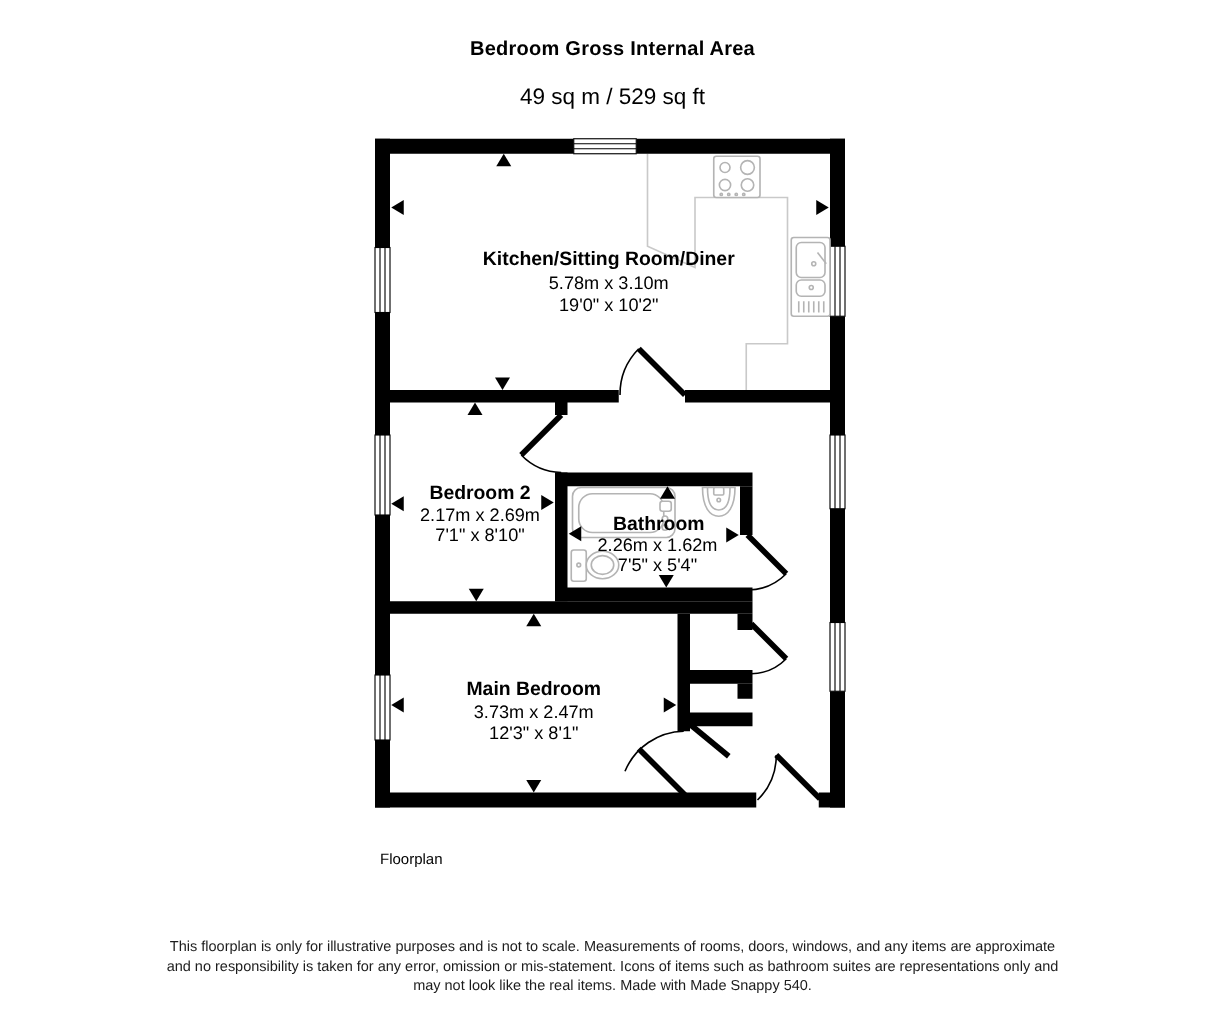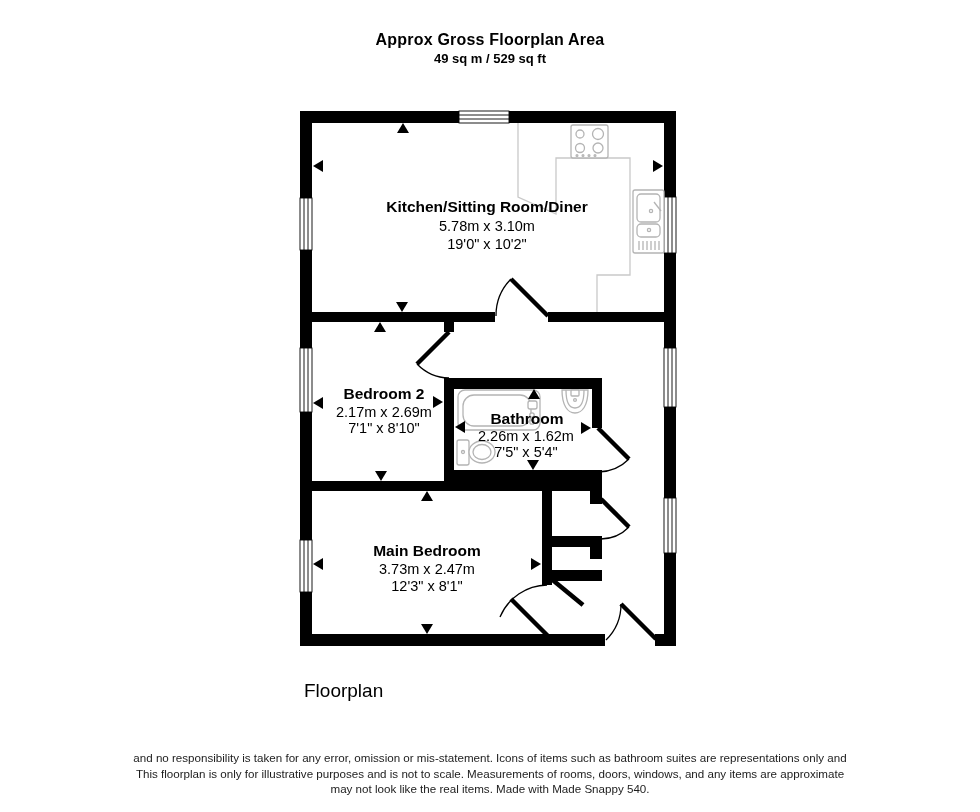--- a/index.html
+++ b/index.html
@@ -1,34 +1,34 @@
 <!DOCTYPE html>
 <html><head>
 <meta charset="utf-8">
 <style>
   html,body{margin:0;padding:0;background:#ffffff;}
   .page{position:relative;width:980px;height:812px;background:#ffffff;overflow:hidden;
         font-family:"Liberation Sans", sans-serif;color:#000;}
   .title-wrap{position:absolute;top:31px;left:0;right:0;text-align:center;}
   .title-line1{font-size:16px;font-weight:bold;letter-spacing:.2px;}
-  .title-line2{font-size:13px;font-weight:bold;margin-top:2px;}
-  .caption{position:absolute;left:304px;top:680px;font-size:19px;text-align:right;}
+  .title-line2{font-size:18px;font-weight:normal;margin-top:18px;}
+  .caption{position:absolute;left:304px;top:680px;font-size:12px;text-align:right;}
   .disclaimer{position:absolute;top:750px;left:0;right:0;text-align:center;
               font-size:11.6px;line-height:15.6px;color:#1c1c1c;}
   svg text{font-family:"Liberation Sans", sans-serif;}
   .room-name{font-size:15.5px;font-weight:bold;}
   .room-dim{font-size:14.5px;}
 </style>
 </head>
 <body>
 
 <div class="page">
 
   <div class="title-wrap">
-    <div class="title-line1">Approx Gross Floorplan Area</div>
+    <div class="title-line1">Bedroom Gross Internal Area</div>
     <div class="title-line2">49 sq m / 529 sq ft</div>
   </div>
 
   <svg style="position:absolute;left:0;top:0;" width="980" height="812" viewBox="0 0 980 812">
 
     <path d="M518,123 L518,197 L556,214 L556,158 L630,158 L630,275 L597,275 L597,313" fill="none" stroke="#c9c9c9" stroke-width="1.3"></path>
 
     <g fill="#000000">
 
       <rect x="300" y="111" width="159" height="12"></rect>
@@ -231,18 +231,18 @@
         <text class="room-name" x="427" y="556">Main Bedroom</text>
         <text class="room-dim" x="427" y="574">3.73m x 2.47m</text>
         <text class="room-dim" x="427" y="591">12'3" x 8'1"</text>
       </g>
     </g>
   </svg>
 
   <div class="caption">Floorplan</div>
 
   <div class="disclaimer">
+    <div>This floorplan is only for illustrative purposes and is not to scale. Measurements of rooms, doors, windows, and any items are approximate</div>
     <div>and no responsibility is taken for any error, omission or mis-statement. Icons of items such as bathroom suites are representations only and</div>
-    <div>This floorplan is only for illustrative purposes and is not to scale. Measurements of rooms, doors, windows, and any items are approximate</div>
     <div>may not look like the real items. Made with Made Snappy 540.</div>
   </div>
 
 </div>
 
 </body></html>

